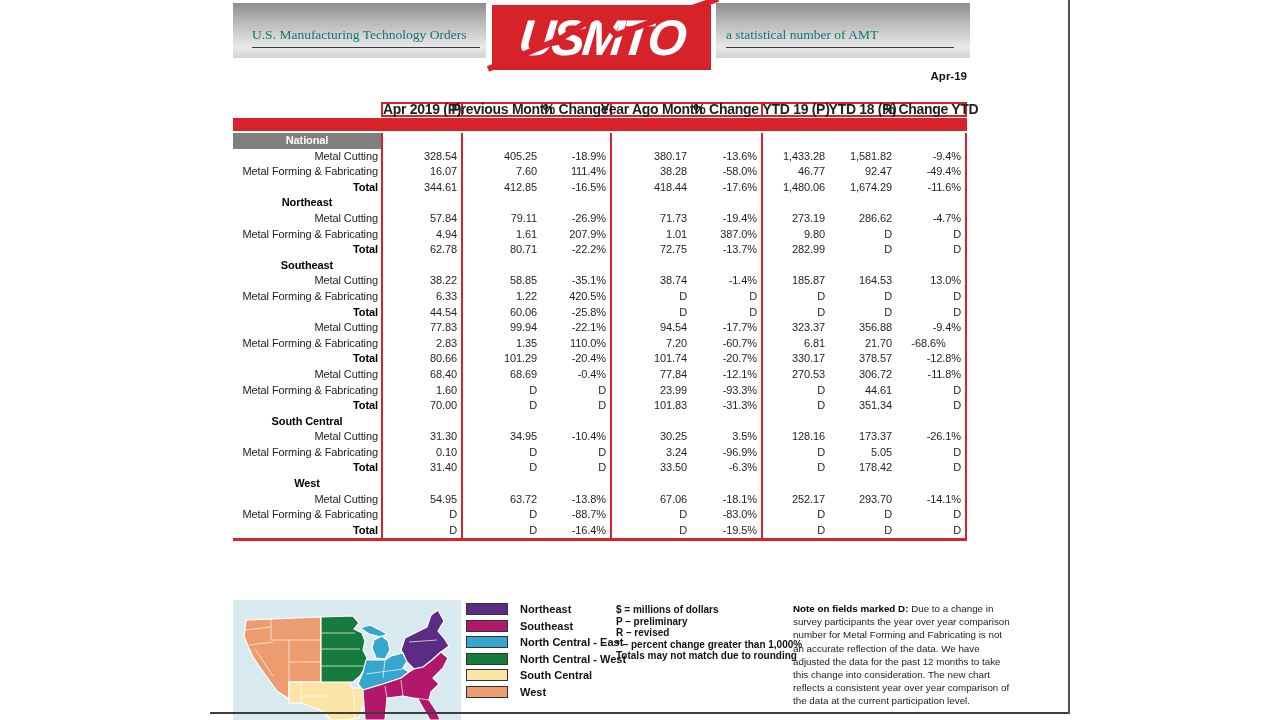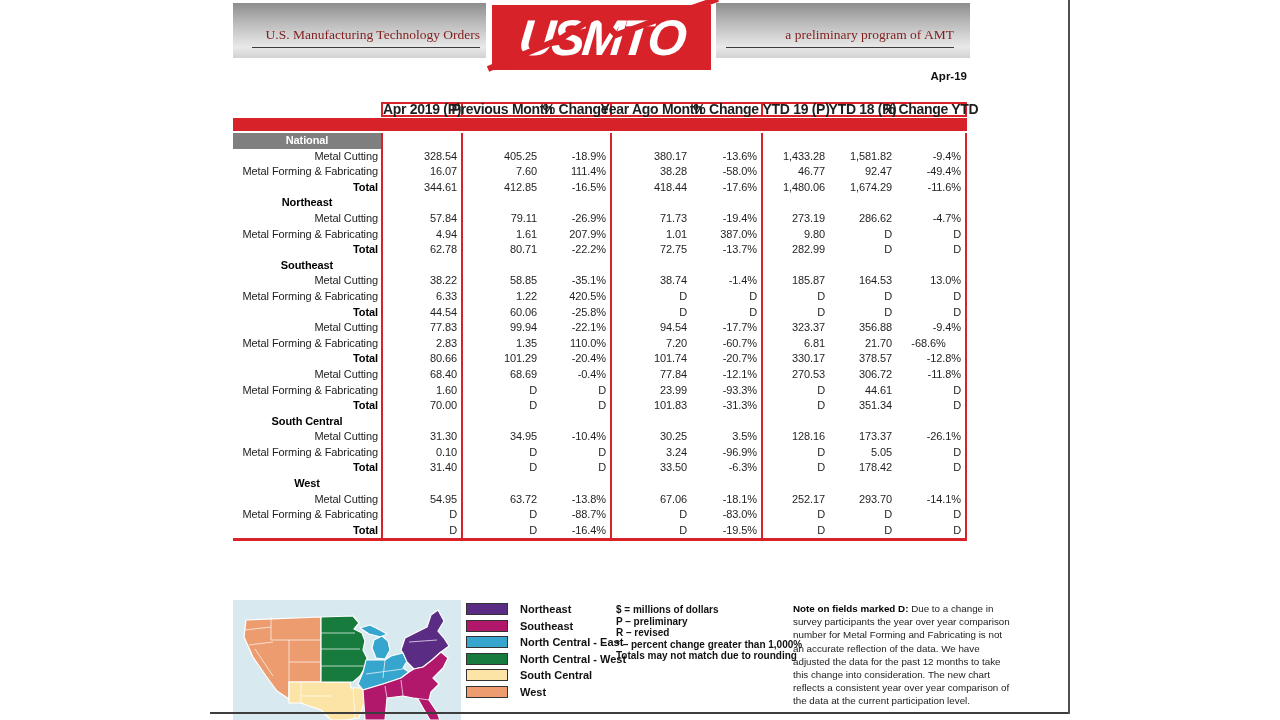--- a/index.html
+++ b/index.html
@@ -5,21 +5,21 @@
   * { margin:0; padding:0; box-sizing:border-box; }
   body { background:#ffffff; }
   .page { position:relative; width:1280px; height:720px; background:#fff;
           font-family:"Liberation Sans", sans-serif; overflow:hidden; }
 
   
   .gray-bar { position:absolute; left:233px; top:3px; width:737px; height:55px;
               background:linear-gradient(180deg,#8d8d8d 0%,#b9b9b9 35%,#e9e9e9 80%,#d2d2d2 100%); }
   .logo-patch { position:absolute; left:486px; top:0; width:230px; height:76px; background:#fff; }
   .bar-title { position:absolute; top:27px; font-family:"Liberation Serif", serif;
-               font-size:13.5px; color:#7f1d1d; text-align:right;
+               font-size:13.5px; color:#0f766e; text-align:left;
                border-bottom:1px solid #3c3c3c; padding-bottom:4px; }
   .bar-title.left  { left:252px; width:228px; }
   .bar-title.right { left:726px; width:228px; }
   .logo { position:absolute; left:492px; top:5px; width:219px; height:65px; background:#D7222A;
           display:flex; align-items:center; justify-content:center; overflow:visible; }
   .logo-text { color:#fff; font-weight:bold; font-style:italic; font-size:50px;
                letter-spacing:-3px; transform:skewX(-6deg); line-height:1; }
   .logo svg { position:absolute; left:0; top:0; overflow:visible; }
   .date-label { position:absolute; left:847px; top:70px; width:120px; text-align:right;
                 font-weight:bold; font-size:11.5px; color:#111; }
@@ -59,21 +59,21 @@
   .hline { position:absolute; left:210px; top:712px; width:860px; height:2px; background:#3d3d3d; }
 </style>
 </head>
 <body>
 
 <div class="page">
 
   <div class="gray-bar"></div>
   <div class="logo-patch"></div>
   <div class="bar-title left">U.S. Manufacturing Technology Orders</div>
-  <div class="bar-title right">a preliminary program of AMT</div>
+  <div class="bar-title right">a statistical number of AMT</div>
   <div class="logo">
     <span class="logo-text">USMTO</span>
     <svg width="219" height="65" viewBox="0 0 219 65">
       <polyline points="-4,64 68,34 106,10 124,30 162,16 226,-6" fill="none" stroke="#D7222A" stroke-width="6"></polyline>
     </svg>
   </div>
   <div class="date-label">Apr-19</div>
 
   <div class="tbl" id="tbl">
       <div class="trow hd">

